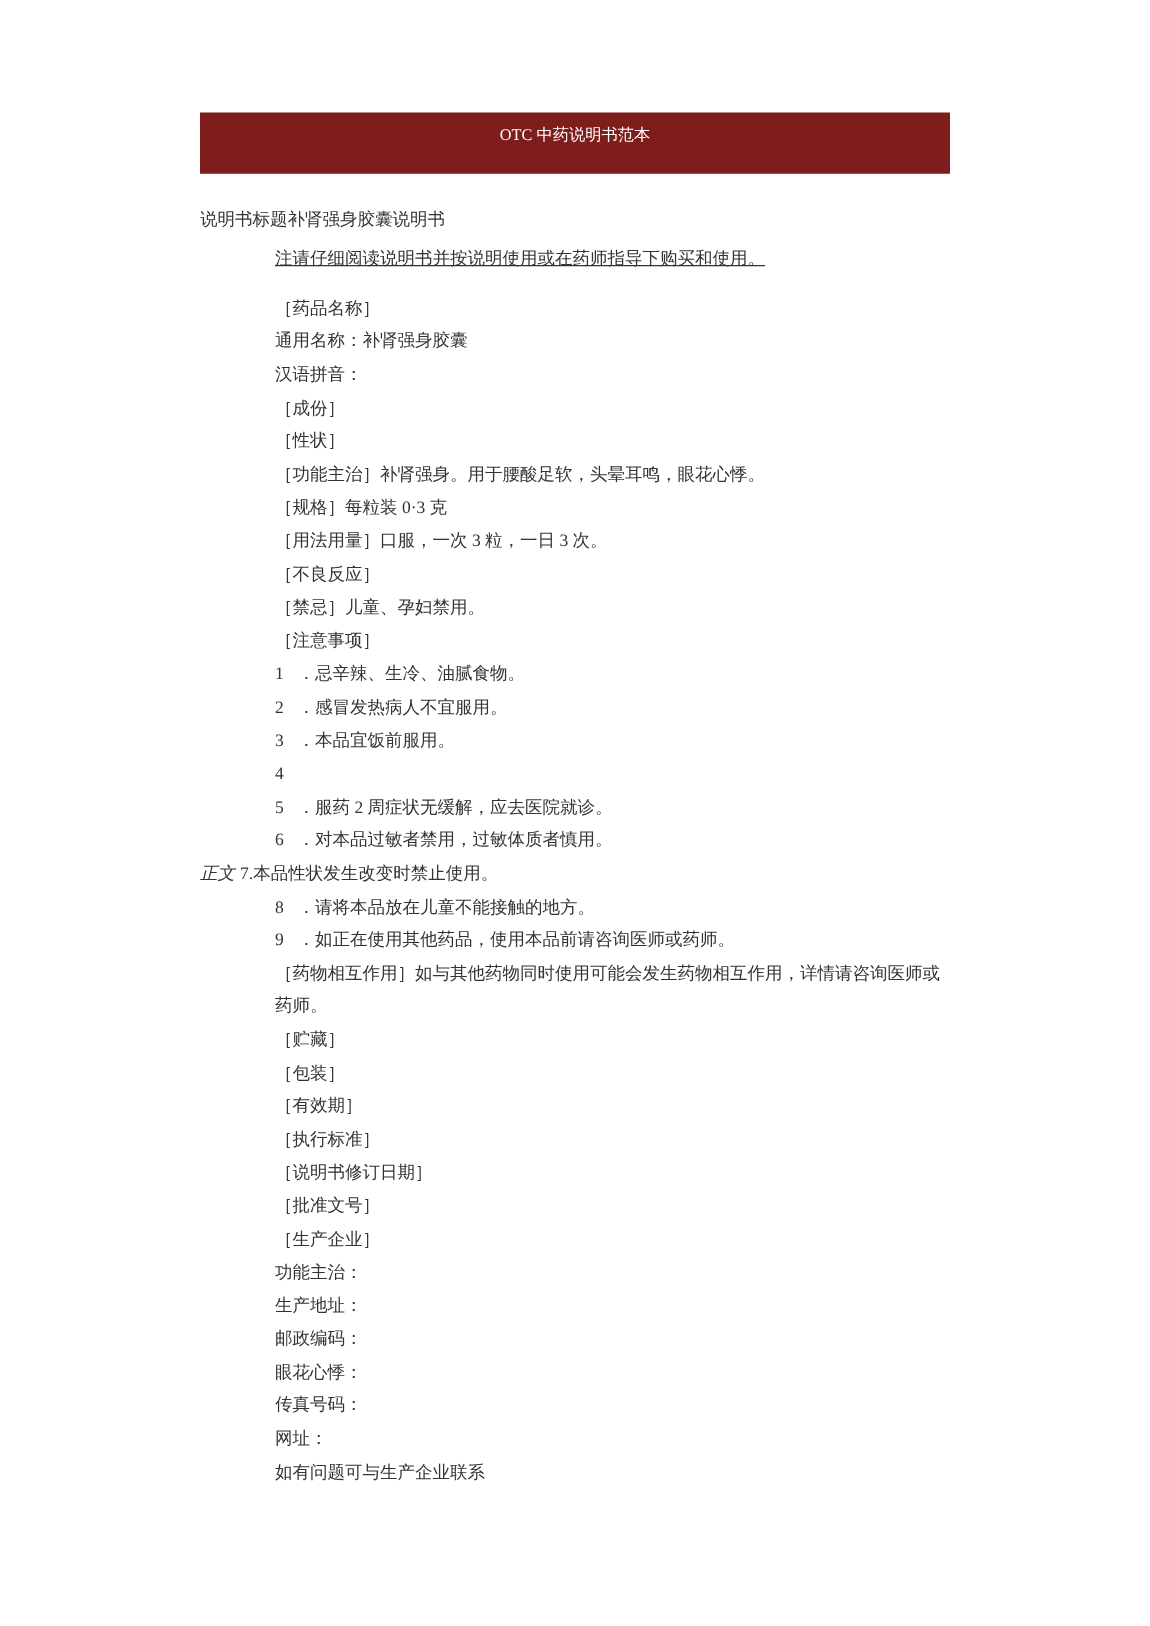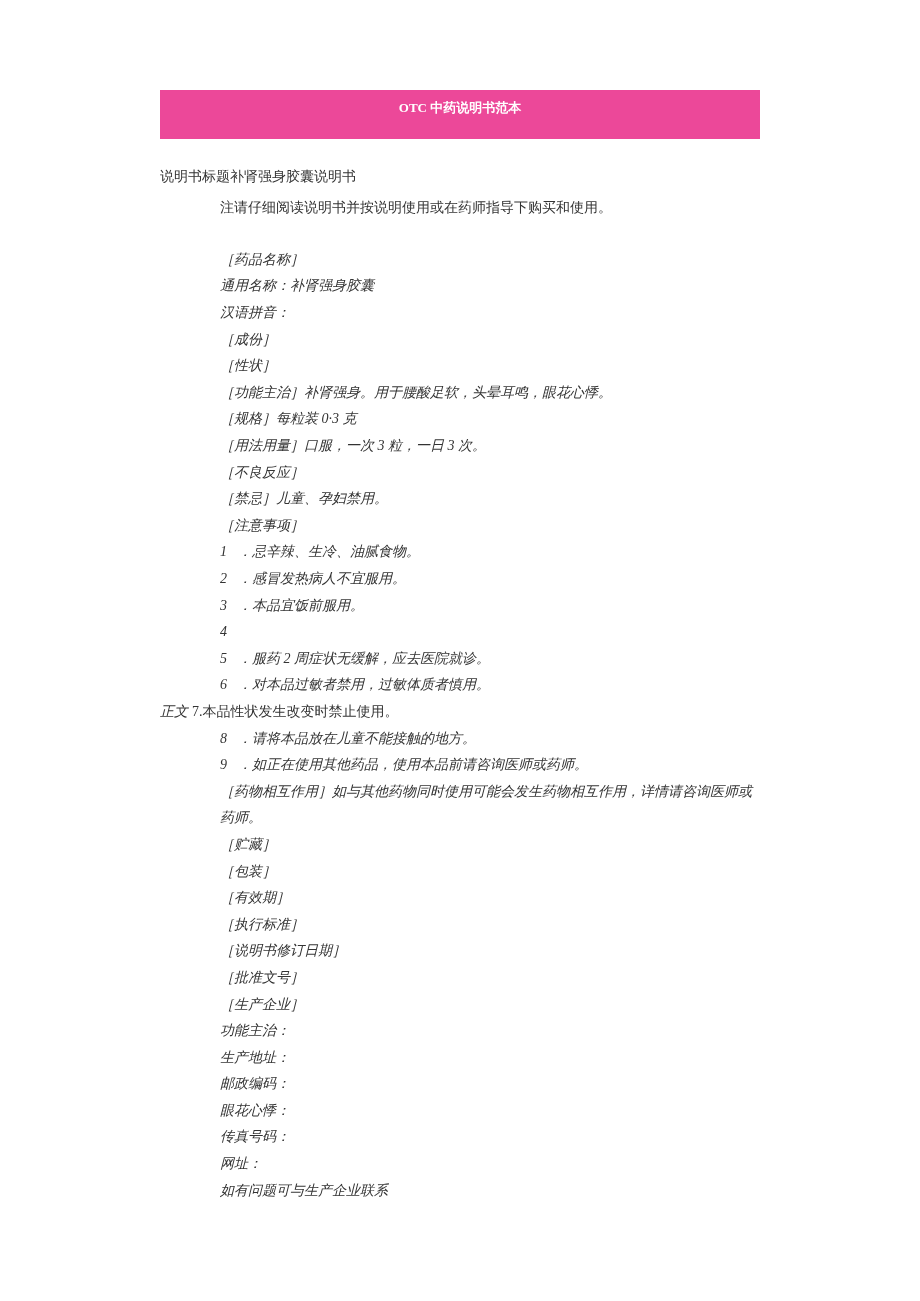--- a/index.html
+++ b/index.html
@@ -10,47 +10,46 @@
     body {
       font-family: "SimSun", "宋体", serif;
       font-size: 14px;
       line-height: 1.9;
       color: #333;
       background: #fff;
       width: 920px;
       padding: 90px 160px 90px 160px;
     }
     .header-banner {
-      background: #ec4899;
+      background: #7f1d1d;
       color: #fff;
       text-align: center;
       padding: 6px 0 18px 0;
       font-size: 13px;
       margin-bottom: 25px;
-      font-weight: bold;
     }
     .title-line {
       margin-bottom: 5px;
     }
     .title-label {
       display: inline;
     }
     .title-value {
       display: inline;
     }
     .note-line {
       padding-left: 60px;
-      margin-bottom: 25px;
+      margin-bottom: 13px;
+      text-decoration: underline;
     }
     .content-block {
       padding-left: 60px;
     }
     .content-line {
       margin-bottom: 0;
-      font-style: italic;
     }
     .bracket-label {
       display: inline;
     }
     .bracket-value {
       display: inline;
     }
     .numbered-line {
       display: flex;
       align-items: baseline;

